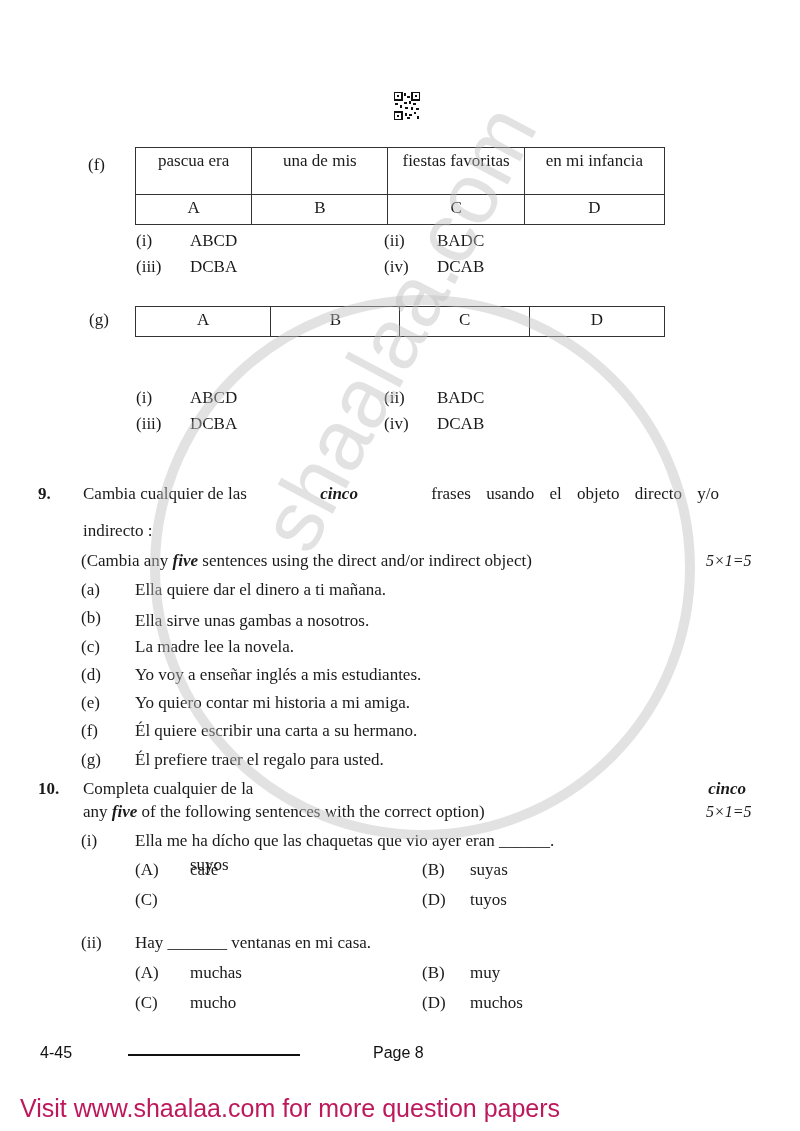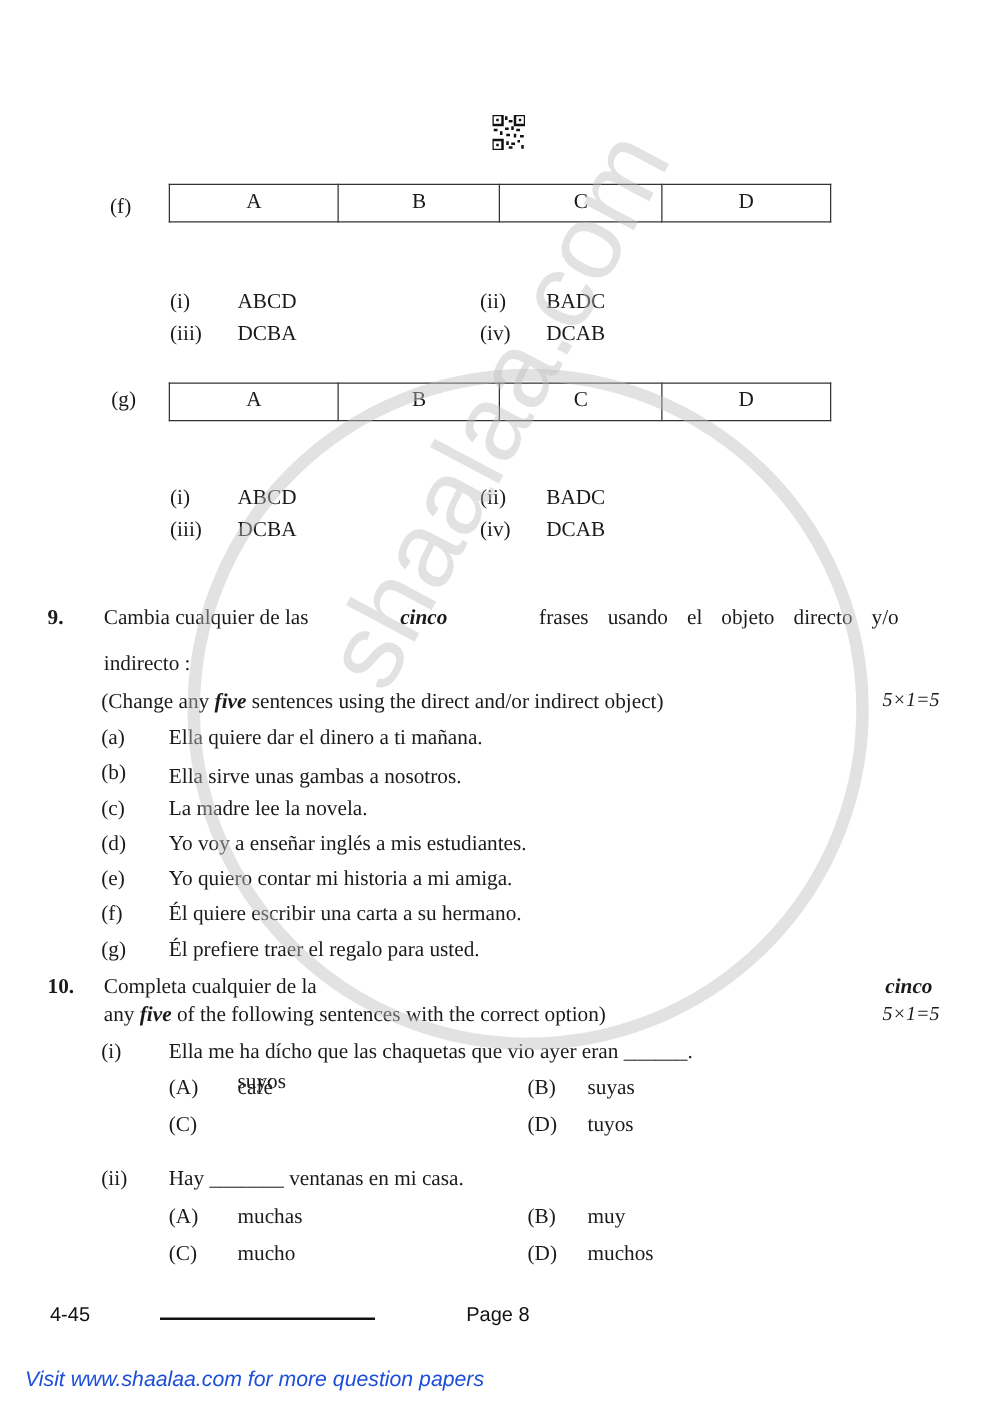--- a/index.html
+++ b/index.html
@@ -7,21 +7,21 @@
          font-family: "DejaVu Serif", "Liberation Serif", serif; color: #1a1a1a; }
   .abs { position: absolute; }
   .qr { position: absolute; left: 394px; top: 92px; width: 26px; height: 28px; }
   table.opt { position: absolute; border-collapse: collapse; font-family: "Liberation Serif", serif; font-size: 17px; }
   table.opt td { border: 1px solid #333; text-align: center; vertical-align: top; padding: 2px 4px; line-height: 21px; }
   .lbl { position: absolute; font-family: "Liberation Serif", serif; font-size: 17px; }
   .qnum { position: absolute; font-family: "Liberation Serif", serif; font-size: 17px; font-weight: bold; }
   .marks { position: absolute; font-family: "Liberation Serif", serif; font-size: 16px; font-style: italic; }
   .bi { font-weight: bold; font-style: italic; }
   .footer { position: absolute; font-family: "Liberation Sans", sans-serif; font-size: 16px; color: #111; }
-  .visit { position: absolute; font-family: "Liberation Sans", sans-serif; font-size: 17px; color: #1d4ed8; font-style: italic; }
+  .visit { position: absolute; font-family: "Liberation Sans", sans-serif; font-size: 25px; color: #be185d; }
   .watermark { position: absolute; left: 150px; top: 295px; width: 545px; height: 545px; border: 10px solid rgba(190,190,190,0.45); border-radius: 50%; box-sizing: border-box; pointer-events: none; }
   .wm-text { position: absolute; left: 240px; top: 520px; font-family: "Liberation Sans", sans-serif; font-size: 86px; color: rgba(190,190,190,0.45); transform: rotate(-62deg); transform-origin: left top; white-space: nowrap; pointer-events: none; }
 </style>
 </head>
 <body>
 
 <svg class="qr" viewBox="0 0 26 28">
   <rect x="0" y="0" width="8" height="8" fill="none" stroke="#111" stroke-width="2"></rect>
   <rect x="3" y="3" width="2" height="2" fill="#111"></rect>
   <rect x="18" y="0" width="8" height="8" fill="none" stroke="#111" stroke-width="2"></rect>
@@ -41,20 +41,26 @@
   <rect x="11" y="21" width="2" height="3" fill="#111"></rect>
     <rect x="15" y="22" width="3" height="2" fill="#111"></rect>
   <rect x="20" y="20" width="2" height="2" fill="#111"></rect>
     <rect x="23" y="24" width="2" height="3" fill="#111"></rect>
   <rect x="13" y="25" width="3" height="2" fill="#111"></rect>
 </svg>
 
 <div class="lbl" style="left:88px; top:155px;">(f)</div>
 <table class="opt" style="left:135px; top:147px; width:530px;">
   <tbody>
+      <tr style="height:47px;">
+    <td style="width:108px;">pascua era</td>
+    <td style="width:128px;">una de mis</td>
+    <td style="width:128px;">fiestas favoritas</td>
+    <td style="width:132px;">en mi infancia</td>
+  </tr>
   <tr style="height:30px;">
     <td>A</td>
     <td>B</td>
     <td>C</td>
     <td>D</td>
   </tr>
 </tbody>
   </table>
 <div class="lbl" style="left:136px; top:231px;">(i)</div>
 <div class="lbl" style="left:190px; top:231px;">ABCD</div>
@@ -86,21 +92,21 @@
 <div class="lbl" style="left:437px; top:414px;">DCAB</div>
 
 <div class="qnum" style="left:38px; top:484px;">9.</div>
 <div class="lbl" style="left:83px; top:484px; width:636px; display:flex; justify-content:space-between;">
   <span>Cambia cualquier de las</span>
   <span class="bi">cinco</span>
   <span style="word-spacing:11px;">frases usando el objeto directo y/o</span>
 </div>
 <div class="lbl" style="left:83px; top:521px;">indirecto :</div>
 <div class="lbl" style="left:81px; top:551px;">
-  <span>(Change any</span>
+  <span>(Cambia any</span>
   <span class="bi">five</span>
   <span>sentences using the direct and/or indirect object)</span>
 </div>
 <div class="marks" style="left:706px; top:552px;">5×1=5</div>
 
 <div class="lbl" style="left:81px; top:580px;">(a)</div>
 <div class="lbl" style="left:135px; top:580px;">Ella quiere dar el dinero a ti mañana.</div>
 <div class="lbl" style="left:81px; top:608px;">(b)</div>
 <div class="lbl" style="left:135px; top:586px;margin-top:25px;">Ella sirve unas gambas a nosotros.</div>
 <div class="lbl" style="left:81px; top:637px;">(c)</div>

